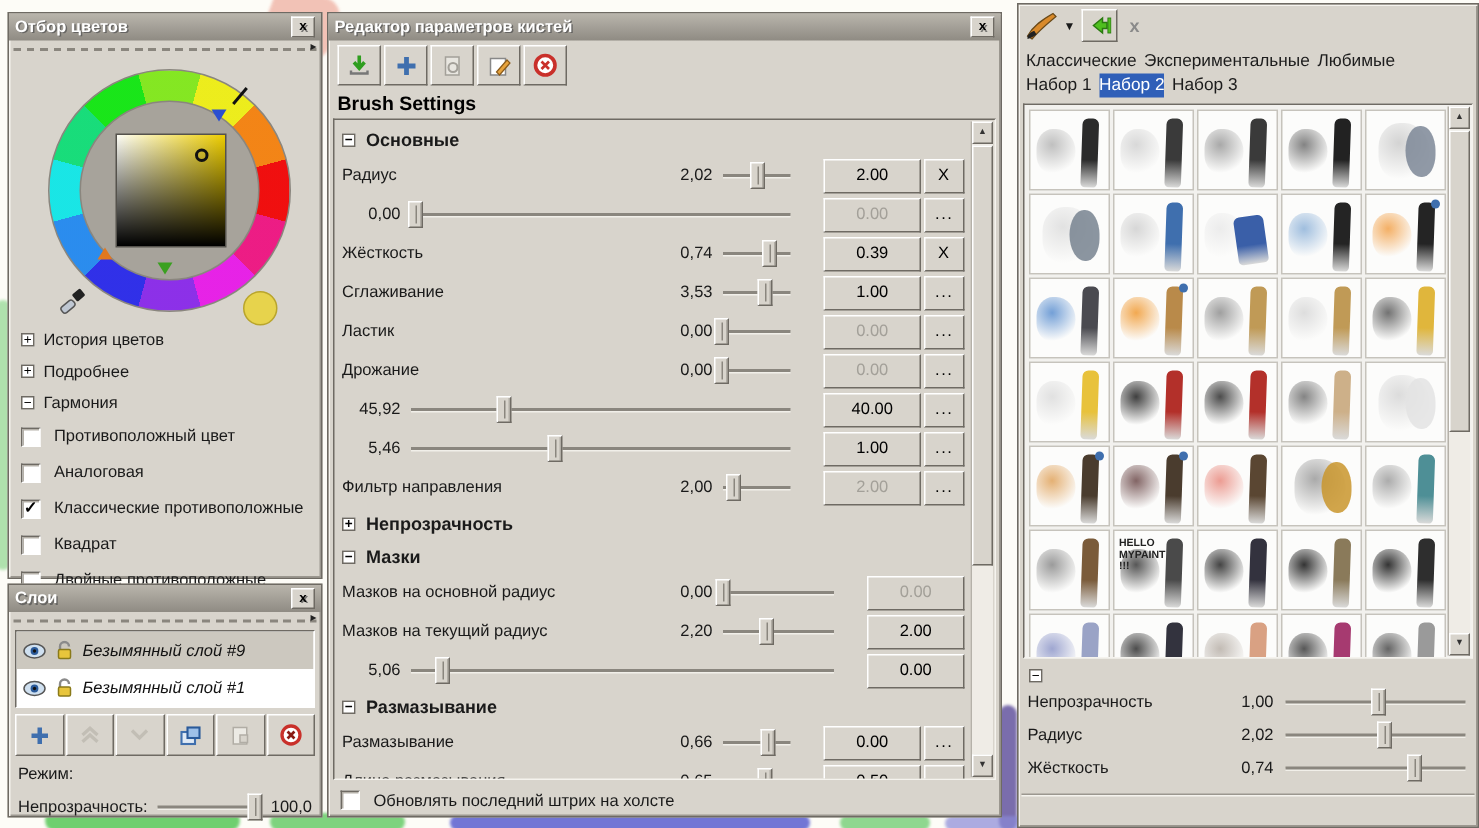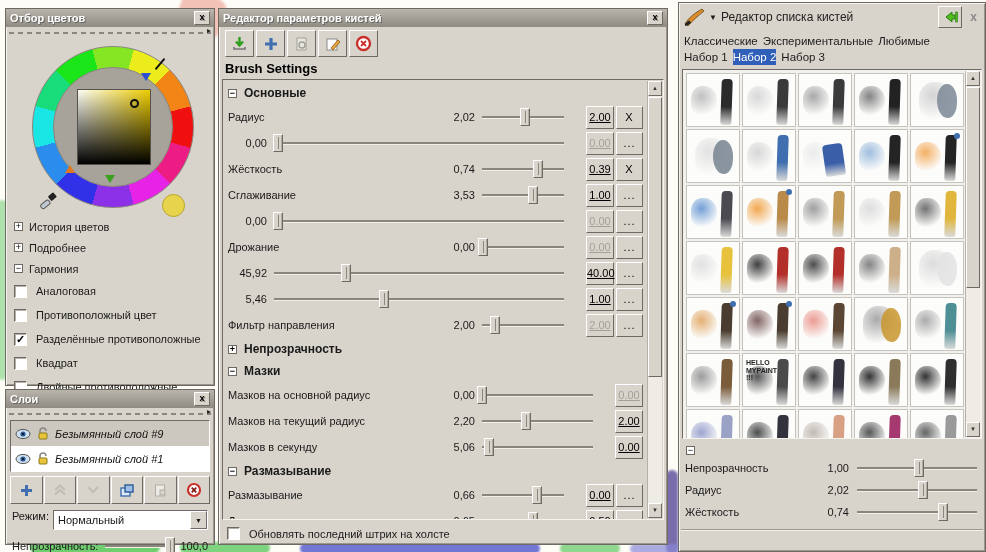--- a/index.html
+++ b/index.html
@@ -90,21 +90,21 @@
     border:1px solid; border-color:#6e6a63 #fff #fff #6e6a63; overflow:hidden;
   }
   .layer-row { display:flex; align-items:center; gap:5px; height:25px; padding:0 4px; }
   .layer-row.sel { background:#ccc8bf; }
   .layer-name { font-style:italic; font-size:11px; color:#111; }
   .layers-toolbar { display:flex; gap:1px; padding:2px 4px; }
   .ltb-btn {
     flex:1; height:28px; background:#d8d4cc; display:flex; align-items:center; justify-content:center;
     border:1px solid; border-color:#fff #6e6a63 #6e6a63 #fff; cursor:pointer;
   }
-  .mode-row { display:flex; padding:4px 6px 2px; gap:4px; }
+  .mode-row { display:flex; align-items:center; padding:4px 6px 2px; gap:4px; }
   .combo {
     flex:1; height:20px; background:#fff; display:flex; align-items:center;
     border:1px solid; border-color:#6e6a63 #fff #fff #6e6a63;
   }
   .combo .cv { flex:1; padding-left:4px; }
   .combo .cbtn {
     width:17px; height:18px; background:#d8d4cc; text-align:center; font-size:7px; line-height:18px;
     border:1px solid; border-color:#fff #6e6a63 #6e6a63 #fff;
   }
   .opacity-row { display:flex; align-items:center; padding:4px 6px; gap:5px; }
@@ -132,21 +132,21 @@
     padding:2px 20px 2px 5px;
   }
   .sec-head { display:flex; align-items:center; gap:7px; font-weight:bold; font-size:12px; height:22px; }
   .srow { display:flex; align-items:center; height:26px; }
   .srow .lbl { flex:0 0 auto; min-width:208px; padding-right:4px; }
   .srow .val { flex:0 0 auto; width:44px; text-align:right; padding-right:5px; }
   .sbtn {
     flex:0 0 auto; height:23px; background:#d8d4cc; text-align:center; line-height:21px;
     border:1px solid; border-color:#fff #6e6a63 #6e6a63 #fff; cursor:pointer; color:#000;
   }
-  .sbtn.v { width:28px; margin-left:20px;text-decoration:underline; }
+  .sbtn.v { width:65px; margin-left:20px; }
   .sbtn.e { width:27px; margin-left:2px; letter-spacing:1px; }
   .sbtn.dis { color:#a3a099; }
   .be-footer { display:flex; align-items:center; gap:9px; height:24px; padding:3px 8px 0; }
   
   .vscroll {
     position:absolute; top:1px; bottom:1px; right:1px; width:15px;
     background:#efece6;
     border-left:1px solid #b5b1a9;
   }
   .vs-btn {
@@ -243,29 +243,29 @@
         <span>Подробнее</span>
       </div>
       <div class="exp-row">
         <span class="xbox">−</span>
         <span>Гармония</span>
       </div>
     </div>
   <div id="cp-options">
       <div class="chk-row">
         <span class="chk"></span>
-        <span>Аналоговая</span>
+        <span>Противоположный цвет</span>
       </div>
       <div class="chk-row">
         <span class="chk"></span>
-        <span>Противоположный цвет</span>
+        <span>Аналоговая</span>
       </div>
       <div class="chk-row">
         <span class="chk">✓</span>
-        <span>Разделённые противоположные</span>
+        <span>Классические противоположные</span>
       </div>
       <div class="chk-row">
         <span class="chk"></span>
         <span>Квадрат</span>
       </div>
       <div class="chk-row">
         <span class="chk"></span>
         <span>Двойные противоположные</span>
       </div>
       <div class="chk-row">
@@ -343,24 +343,20 @@
       <span class="ltb-btn">
         <svg width="16" height="16" viewBox="0 0 16 16">
           <circle cx="8" cy="8" r="6" fill="#fff" stroke="#c9302a" stroke-width="2.2"></circle>
           <path d="M5.7 5.7 L10.3 10.3 M10.3 5.7 L5.7 10.3" stroke="#8a1a14" stroke-width="1.8"></path>
         </svg>
       </span>
     </div>
 
   <div class="mode-row">
     <span>Режим:</span>
-    <div class="combo">
-      <span class="cv">Нормальный</span>
-      <span class="cbtn">▼</span>
-    </div>
   </div>
   <div class="opacity-row">
     <span>Непрозрачность:</span>
     <div class="track" id="layers-opacity-track">
       <div class="line"></div>
         <div class="thumb" style="left: calc(92% - 5px);"></div>
     </div>
     <span>100,0</span>
   </div>
 </div>
@@ -445,20 +441,21 @@
           <span class="lbl">Сглаживание</span>
           <span class="val">3,53</span>
           <div class="track">
             <div class="line"></div>
             <div class="thumb" style="left: calc(62% - 5px);"></div>
           </div>
           <span class="sbtn v">1.00</span>
           <span class="sbtn e">...</span>
         </div>
         <div class="srow">
+          <span class="lbl">Ластик</span>
           <span class="val">0,00</span>
           <div class="track">
             <div class="line"></div>
             <div class="thumb" style="left: calc(2% - 5px);"></div>
           </div>
           <span class="sbtn v dis">0.00</span>
           <span class="sbtn e">...</span>
         </div>
         <div class="srow">
           <span class="lbl">Дрожание</span>
@@ -518,21 +515,20 @@
         <div class="srow">
           <span class="lbl">Мазков на текущий радиус</span>
           <span class="val">2,20</span>
           <div class="track">
             <div class="line"></div>
             <div class="thumb" style="left: calc(40% - 5px);"></div>
           </div>
           <span class="sbtn v">2.00</span>
         </div>
         <div class="srow">
-          <span class="lbl">Мазков в секунду</span>
           <span class="val">5,06</span>
           <div class="track">
             <div class="line"></div>
             <div class="thumb" style="left: calc(8% - 5px);"></div>
           </div>
           <span class="sbtn v">0.00</span>
         </div>
         <div class="sec-head">
           <span class="xbox">−</span>
           <span>Размазывание</span>
@@ -571,21 +567,20 @@
   </div>
 </div>
 
 <div class="panel" id="brush-list">
   <div class="bl-header">
     <svg width="22" height="20" viewBox="0 0 22 20">
       <path d="M2 17 C6 10 12 6 19 2 L21 4 C15 9 10 13 5 19 Z" fill="#d98a2b" stroke="#6a4a1a" stroke-width=".8"></path>
       <path d="M2 17 C3.5 15 5 14 6.5 13.5 L8 16 C6 17.5 4 18.5 2 19 Z" fill="#222"></path>
     </svg>
     <span style="font-size:8px">▼</span>
-    <span class="bl-title">Редактор списка кистей</span>
     <span class="bl-hbtn">
       <svg width="16" height="14" viewBox="0 0 16 14">
         <path d="M10 2 L4 7 L10 12 L10 9 L13 9 L13 5 L10 5 Z" fill="#4fbf1f" stroke="#2a7a10"></path>
         <rect x="13.6" y="2" width="2" height="10" fill="#4fbf1f" stroke="#2a7a10" stroke-width=".6"></rect>
       </svg>
     </span>
     <span class="bl-x">x</span>
   </div>
 
   <div class="bl-tabs" id="bl-tabs"><span class="bl-tab">Классические</span><span class="bl-tab">Экспериментальные</span><span class="bl-tab">Любимые</span><span class="bl-tab">Набор 1</span><span class="bl-tab sel">Набор 2</span><span class="bl-tab">Набор 3</span></div>

